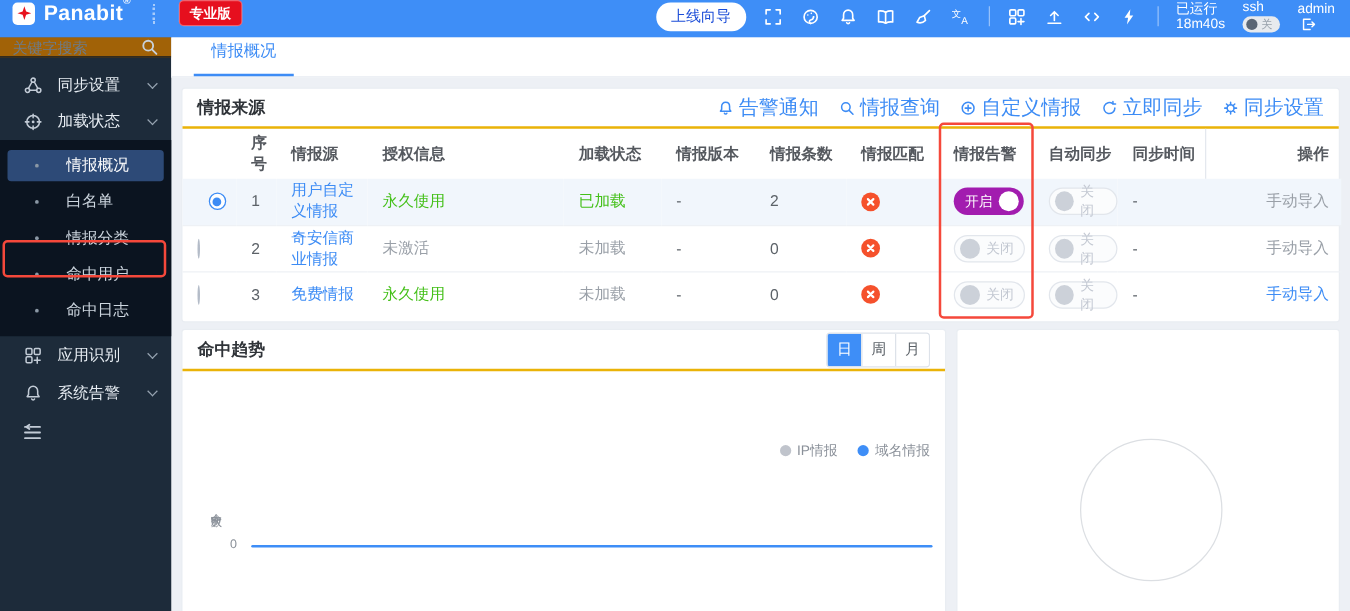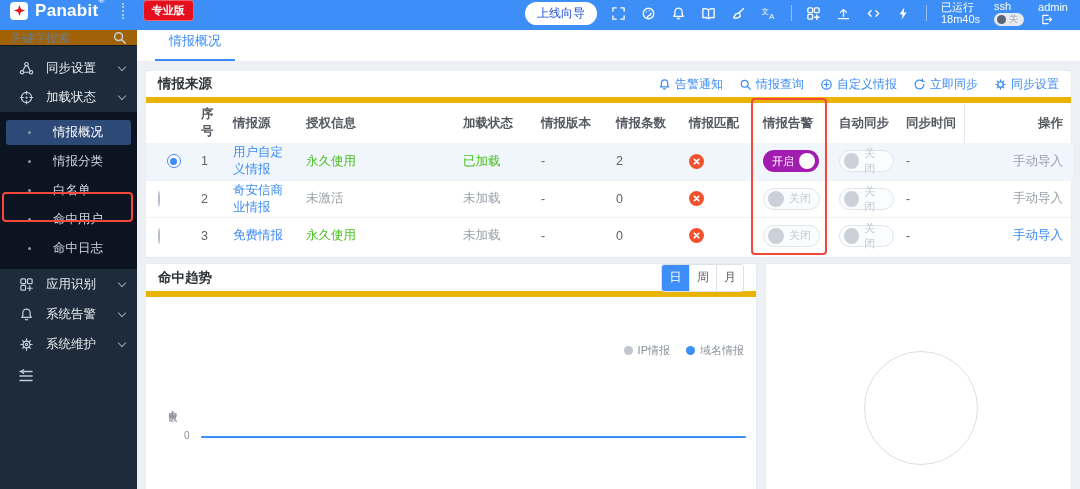--- a/index.html
+++ b/index.html
@@ -47,27 +47,27 @@
   .collapse-row { height:30px; display:flex; align-items:center; padding-left:18px; margin-top:2px; cursor:pointer; }
   .collapse-row svg { width:16px; height:16px; stroke:#c2cbd6; fill:none; stroke-width:1.5; stroke-linecap:round; }
   .side-annotation { position:absolute; left:2px; top:162px; width:131px; height:30px; border:2px solid #f5483b; border-radius:4px; z-index:5; pointer-events:none; }
 
   
   .main { position:absolute; top:30px; left:137px; width:943px; height:459px; display:flex; flex-direction:column; }
   .tabbar { height:32px; background:#fff; border-bottom:1px solid #e8ecf2; display:flex; align-items:flex-end; padding-left:18px; }
   .tab { font-size:13px; color:#3d8cf5; padding:0 14px 9px; border-bottom:2px solid #3d8cf5; cursor:pointer; }
   .content { flex:1; padding:8px 8px 0; overflow:hidden; }
   .panel { background:#fff; border-radius:3px; border:1px solid #e9edf2; }
-  .panel-head { height:32px; display:flex; align-items:center; padding:0 12px; border-bottom:6px solid #eab308; }
+  .panel-head { height:32px; display:flex; align-items:center; padding:0 12px; border-bottom:2px solid #eab308; }
   .panel-title { font-size:13.5px; color:#2f3338; font-weight:700; }
 
   
   .sources-panel { position:relative; height:188px; }
   .head-actions { margin-left:auto; display:flex; align-items:center; gap:16px; }
-  .action-link { display:flex; align-items:center; gap:4px; color:#3d8cf5; font-size:12px; cursor:pointer; }
+  .action-link { display:flex; align-items:center; gap:4px; color:#3d8cf5; font-size:16px; cursor:pointer; }
   .action-link svg { width:13px; height:13px; stroke:#3d8cf5; fill:none; stroke-width:1.5; stroke-linecap:round; stroke-linejoin:round; }
   table.src { width:927px; border-collapse:collapse; table-layout:fixed; font-size:12.5px; color:#5c6268; }
   table.src th { height:40px; text-align:left; padding-left:12px; font-size:12.5px; color:#55595f; font-weight:700; }
   table.src td { height:37px; padding-left:12px; }
   table.src th:last-child, table.src td:last-child { text-align:right; padding-right:10px; }
   tr.row-sel td { background:#f1f6fc; }
   tr.rowline td { border-top:1px solid #eef1f5; }
   .radio { width:14px; height:14px; border:1px solid #b4bcc8; border-radius:50%; margin:0 auto; background:#fff; cursor:pointer; }
   .radio.on { border-color:#3d8cf5; display:flex; align-items:center; justify-content:center; }
   .radio.on::after { content:""; width:7px; height:7px; border-radius:50%; background:#3d8cf5; }
@@ -88,21 +88,21 @@
 
   
   .bottom-row { display:flex; gap:8px; margin-top:5px; height:240px; }
   .trend-panel { width:612px; position:relative; }
   .dist-panel { flex:1; position:relative; }
   .seg { margin-left:auto; display:flex; border:1px solid #dde2e9; border-radius:3px; overflow:hidden; }
   .seg-btn { width:27px; height:26px; display:flex; align-items:center; justify-content:center; font-size:12px; color:#5c6268; background:#fff; cursor:pointer; border-left:1px solid #dde2e9; }
   .seg-btn:first-child { border-left:none; }
   .seg-btn.active { background:#3e8ef7; color:#fff; }
   .trend-plot { position:relative; height:206px; }
-  .legend { position:absolute; top:46px; right:12px; display:flex; gap:16px; font-size:11px; color:#8a9099; }
+  .legend { position:absolute; top:56px; right:12px; display:flex; gap:16px; font-size:11px; color:#8a9099; }
   .legend-item { display:flex; align-items:center; gap:5px; cursor:pointer; }
   .legend-dot { width:9px; height:9px; border-radius:50%; }
   .ylab { position:absolute; left:20px; top:106px; writing-mode:vertical-lr; font-size:9px; color:#8a9099; letter-spacing:1px; }
   .ytick0 { position:absolute; left:38px; top:133px; font-size:10px; color:#8a9099; }
   .zero-line { position:absolute; left:55px; top:139px; width:545px; height:2px; border-radius:1px; background:#3e8ef7; }
   .empty-pie { position:absolute; left:98px; top:87px; width:114px; height:114px; border:1px solid #dcdfe3; border-radius:50%; }
 </style>
 </head>
 <body>
 
@@ -249,25 +249,25 @@
       </div>
 
       <div class="submenu">
         <div class="sub-item active">
           <span class="inner-bg"></span>
           <span class="bullet"></span>
           <span>情报概况</span>
         </div>
         <div class="sub-item">
           <span class="bullet"></span>
-          <span>情报分类</span>
+          <span>白名单</span>
         </div>
         <div class="sub-item">
           <span class="bullet"></span>
-          <span>白名单</span>
+          <span>情报分类</span>
         </div>
         <div class="sub-item">
           <span class="bullet"></span>
           <span>命中用户</span>
         </div>
         <div class="sub-item">
           <span class="bullet"></span>
           <span>命中日志</span>
         </div>
       </div>
@@ -285,31 +285,20 @@
         <span class="chev"></span>
       </div>
       <div class="nav-item tall">
         <span class="nico">
             <svg viewBox="0 0 16 16">
               <path d="M8 2.2c-2.4 0-3.9 1.8-3.9 4.1v2.9L2.9 11h10.2l-1.2-1.8V6.3c0-2.3-1.5-4.1-3.9-4.1z"></path>
               <path d="M6.8 13a1.3 1.3 0 0 0 2.4 0"></path>
             </svg>
           </span>
         <span class="nlabel">系统告警</span>
-        <span class="chev"></span>
-      </div>
-      <div class="nav-item tall">
-        <span class="nico">
-            <svg viewBox="0 0 16 16">
-              <circle cx="8" cy="8" r="3.6"></circle>
-              <circle cx="8" cy="8" r="1.2"></circle>
-              <path d="M8 4.4V2 M8 11.6V14 M4.4 8H2 M11.6 8H14 M5.5 5.5 3.8 3.8 M10.5 5.5l1.7-1.7 M5.5 10.5l-1.7 1.7 M10.5 10.5l1.7 1.7"></path>
-            </svg>
-          </span>
-        <span class="nlabel">系统维护</span>
         <span class="chev"></span>
       </div>
 
       <div class="collapse-row">
         <svg viewBox="0 0 16 16">
             <path d="M6 3.5h8 M2 3.5l2.5 0 M2 8h12 M2 12.5h12 M5.5 1.8 3 3.5l2.5 1.7"></path>
           </svg>
       </div>
     </div>
 

